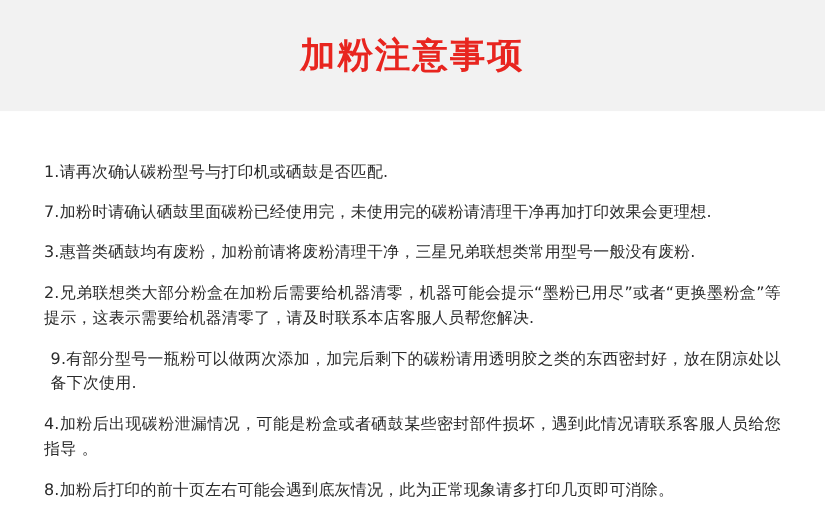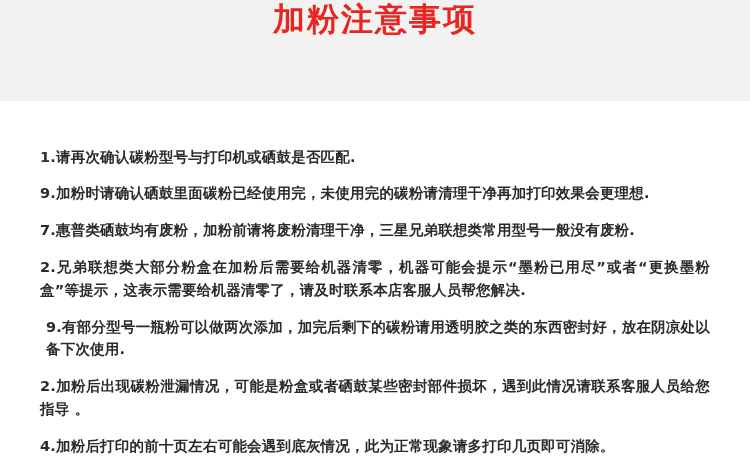--- a/index.html
+++ b/index.html
@@ -18,37 +18,36 @@
     width: 750px;
     height: 465px;
     background: #ffffff;
     box-sizing: border-box;
   }
   .header-band {
     width: 100%;
     height: 101px;
     background: #f2f2f2;
     display: flex;
-    align-items: flex-start;
+    align-items: center;
     justify-content: center;
     box-sizing: border-box;
   }
   .title {
     color: #e8251f;
     font-size: 32px;
     font-weight: bold;
     letter-spacing: 2px;
     line-height: 1.2;
     text-align: center;
     font-family: "DejaVu Sans", "Liberation Sans", sans-serif;
   }
   .content {
     padding: 30px 40px 0 40px;
     box-sizing: border-box;
-    font-weight: bold;
   }
   .item {
     color: #2b2b2b;
     font-size: 14.5px;
     line-height: 1.55;
     margin-bottom: 11px;
     text-align: justify;
     font-family: "DejaVu Sans", "Liberation Sans", sans-serif;
     letter-spacing: 0.2px;
   }
@@ -60,21 +59,21 @@
 <body>
 
 <div class="page">
 
   <div class="header-band">
     <div class="title">加粉注意事项</div>
   </div>
 
   <div class="content">
     <p class="item">1.请再次确认碳粉型号与打印机或硒鼓是否匹配.</p>
-    <p class="item">9.加粉时请确认硒鼓里面碳粉已经使用完，未使用完的碳粉请清理干净再加打印效果会更理想.</p>
-    <p class="item">7.惠普类硒鼓均有废粉，加粉前请将废粉清理干净，三星兄弟联想类常用型号一般没有废粉.</p>
+    <p class="item">7.加粉时请确认硒鼓里面碳粉已经使用完，未使用完的碳粉请清理干净再加打印效果会更理想.</p>
+    <p class="item">3.惠普类硒鼓均有废粉，加粉前请将废粉清理干净，三星兄弟联想类常用型号一般没有废粉.</p>
     <p class="item">2.兄弟联想类大部分粉盒在加粉后需要给机器清零，机器可能会提示“墨粉已用尽”或者“更换墨粉盒”等提示，这表示需要给机器清零了，请及时联系本店客服人员帮您解决.</p>
     <p class="item indent">9.有部分型号一瓶粉可以做两次添加，加完后剩下的碳粉请用透明胶之类的东西密封好，放在阴凉处以备下次使用.</p>
-    <p class="item">2.加粉后出现碳粉泄漏情况，可能是粉盒或者硒鼓某些密封部件损坏，遇到此情况请联系客服人员给您指导 。</p>
-    <p class="item">4.加粉后打印的前十页左右可能会遇到底灰情况，此为正常现象请多打印几页即可消除。</p>
+    <p class="item">4.加粉后出现碳粉泄漏情况，可能是粉盒或者硒鼓某些密封部件损坏，遇到此情况请联系客服人员给您指导 。</p>
+    <p class="item">8.加粉后打印的前十页左右可能会遇到底灰情况，此为正常现象请多打印几页即可消除。</p>
   </div>
 
 </div>
 
 </body></html>

